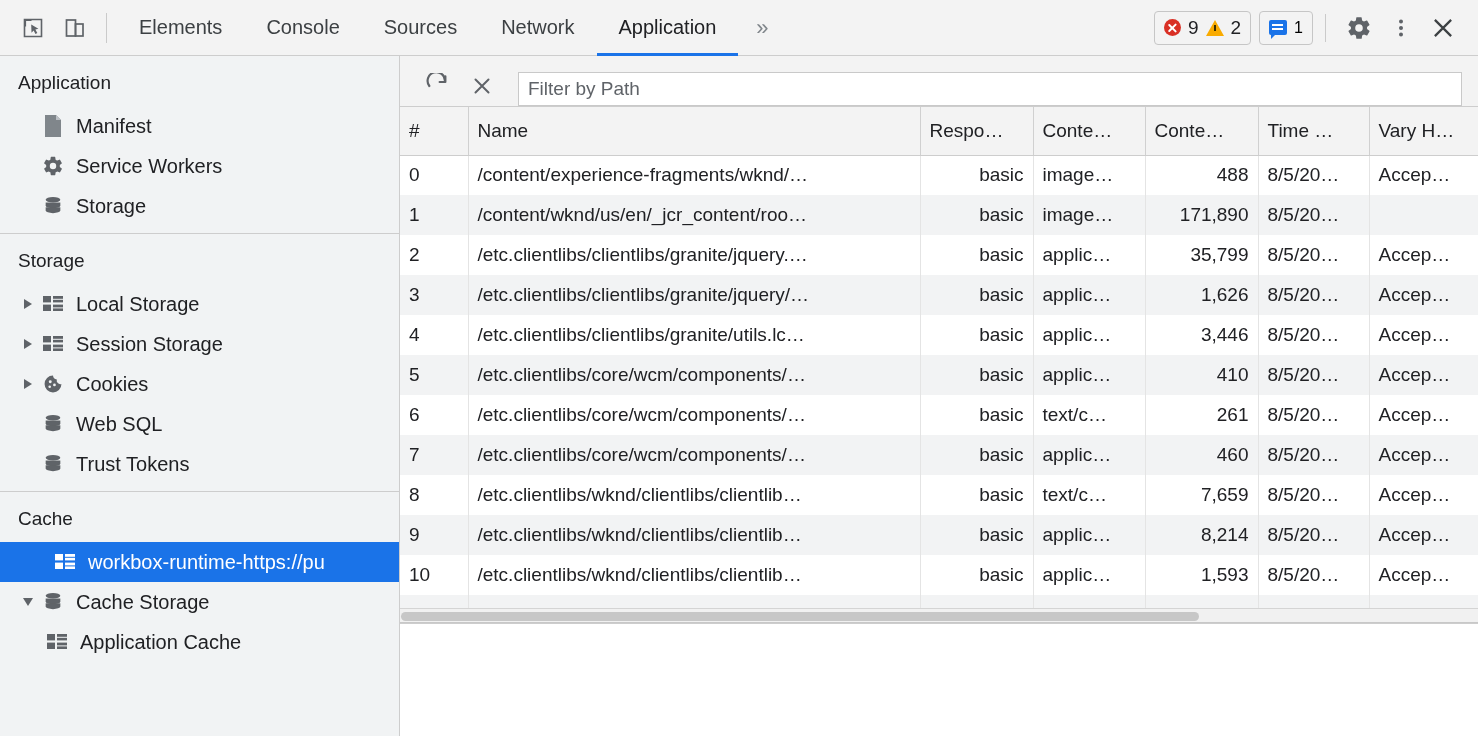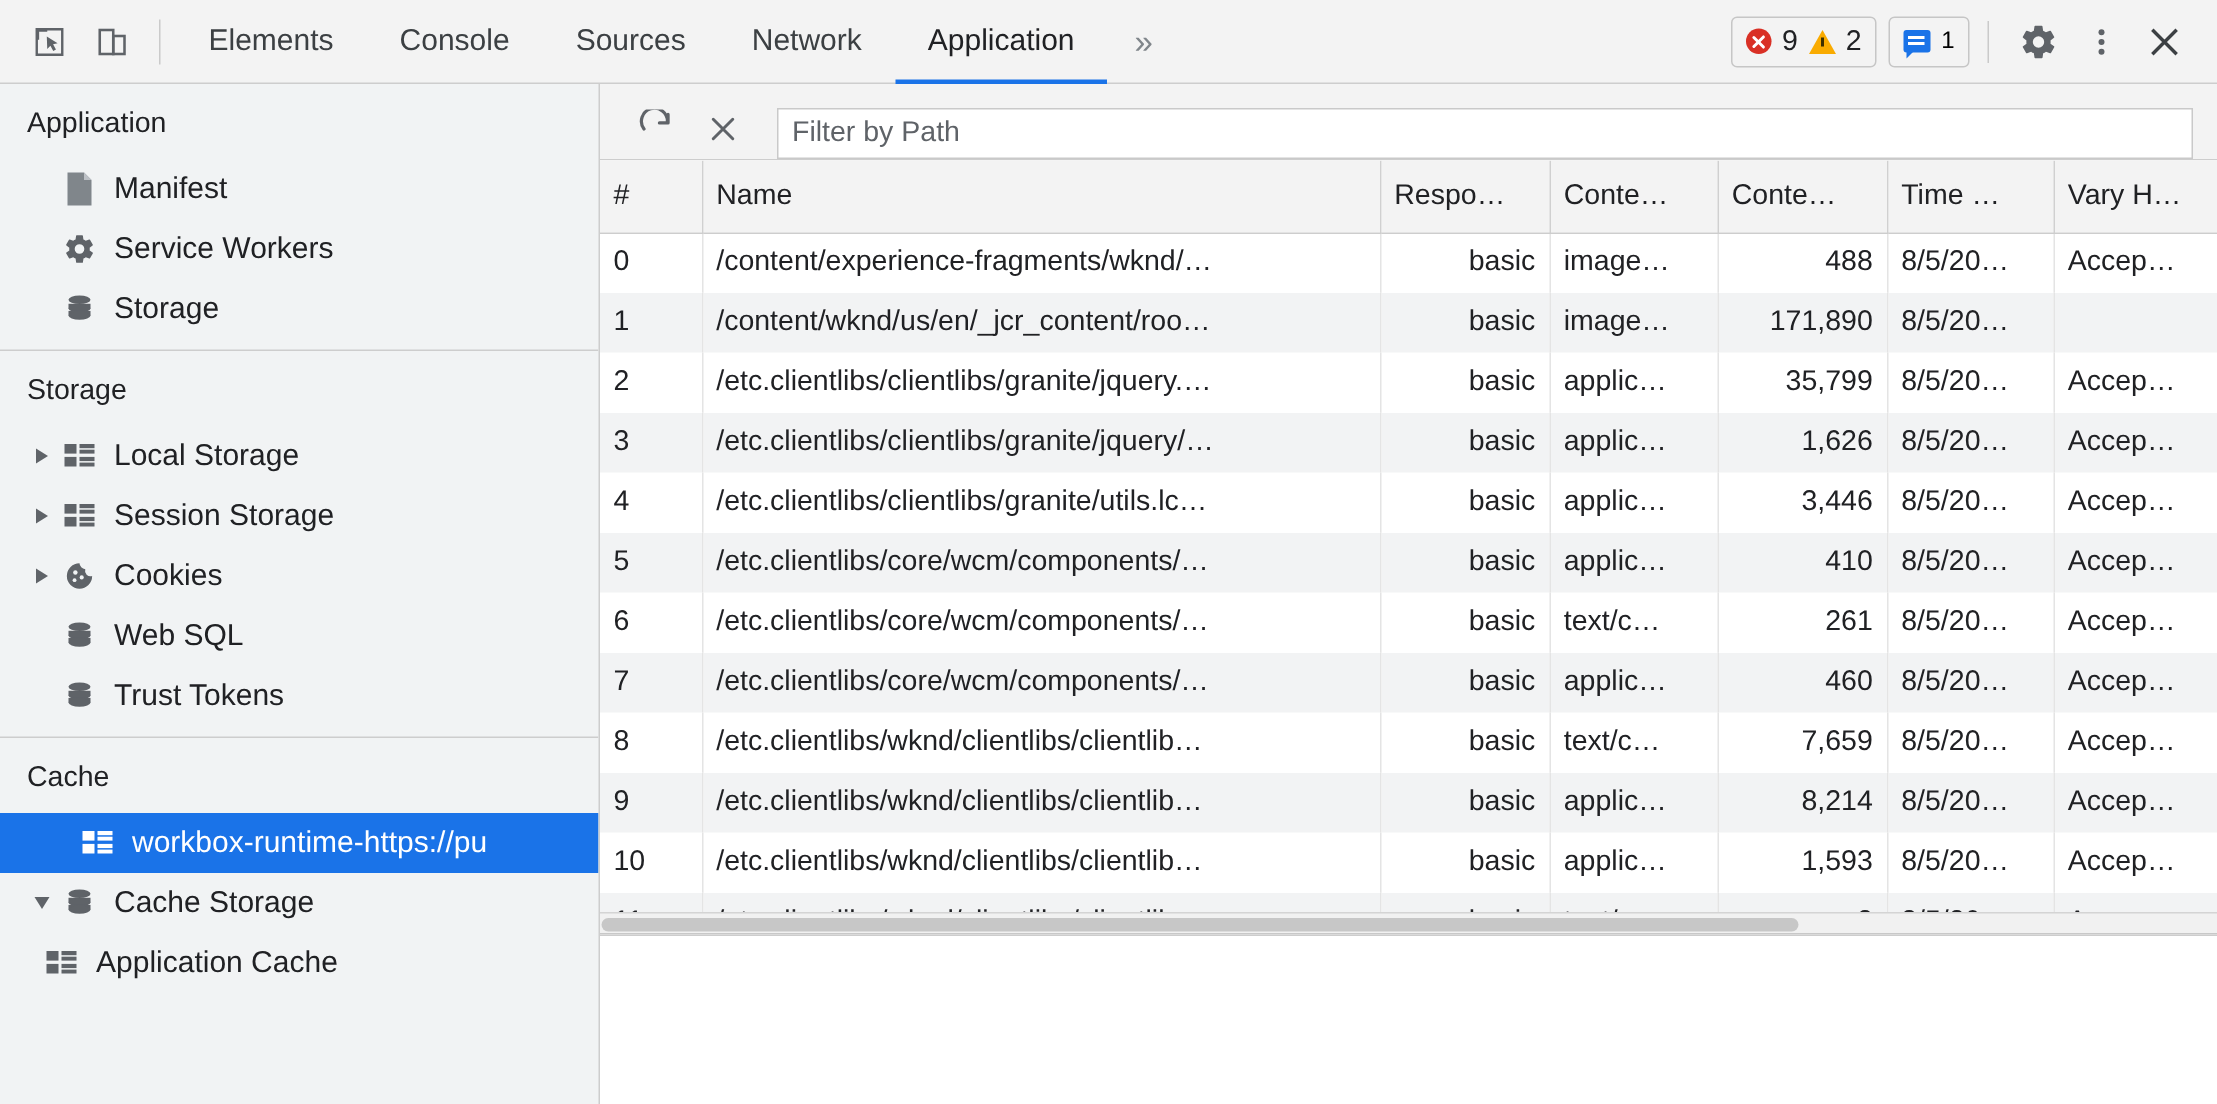--- a/index.html
+++ b/index.html
@@ -482,21 +482,21 @@
               <ellipse cx="12" cy="5.2" rx="8" ry="3.1" fill="#5f6368"></ellipse>
               <rect x="4" y="8.2" width="16" height="3.4" fill="#5f6368"></rect>
               <ellipse cx="12" cy="11.6" rx="8" ry="3" fill="#5f6368"></ellipse>
               <rect x="4" y="13.4" width="16" height="3.4" fill="#5f6368"></rect>
               <ellipse cx="12" cy="16.8" rx="8" ry="3" fill="#5f6368"></ellipse>
             </svg>
           </span>
           <span class="si-label">Cache Storage</span>
         </div>
 
-        <div class="side-item" style="padding-left:28px;">
+        <div class="side-item" style="padding-left:44px;">
           <span class="si-icon">
             <svg width="22" height="18" viewBox="0 0 22 18" aria-hidden="true">
               <rect x="1" y="1" width="8" height="6.4" fill="#5f6368"></rect>
               <rect x="11" y="1" width="10" height="2.8" fill="#5f6368"></rect>
               <rect x="11" y="4.8" width="10" height="2.6" fill="#5f6368"></rect>
               <rect x="1" y="9.6" width="8" height="6.4" fill="#5f6368"></rect>
               <rect x="11" y="9.6" width="10" height="2.8" fill="#5f6368"></rect>
               <rect x="11" y="13.4" width="10" height="2.6" fill="#5f6368"></rect>
             </svg>
           </span>

